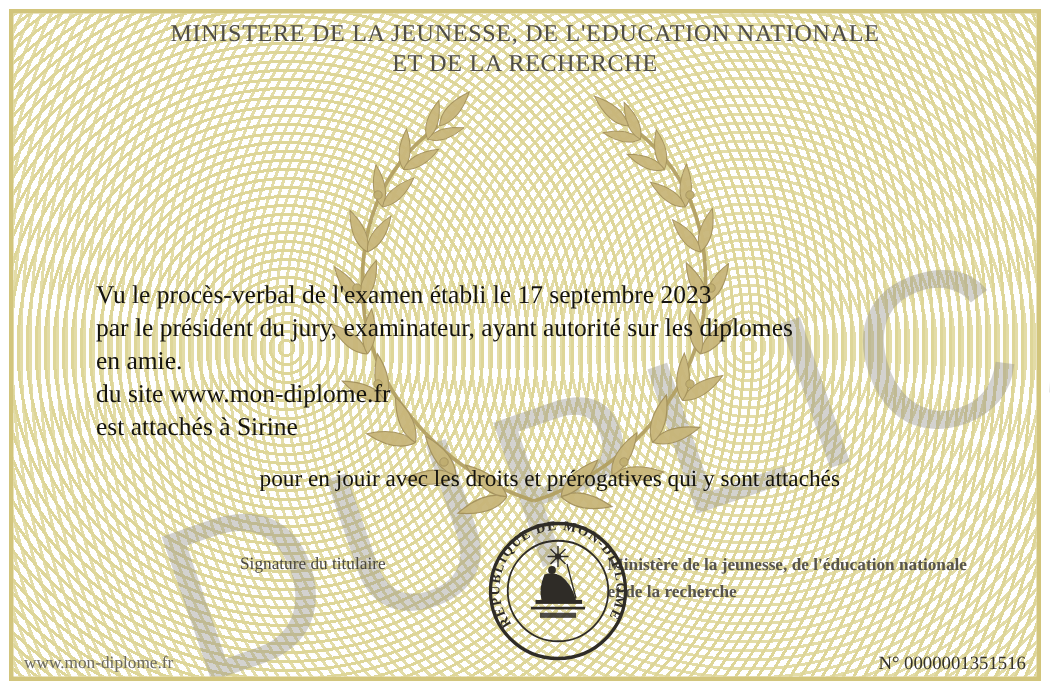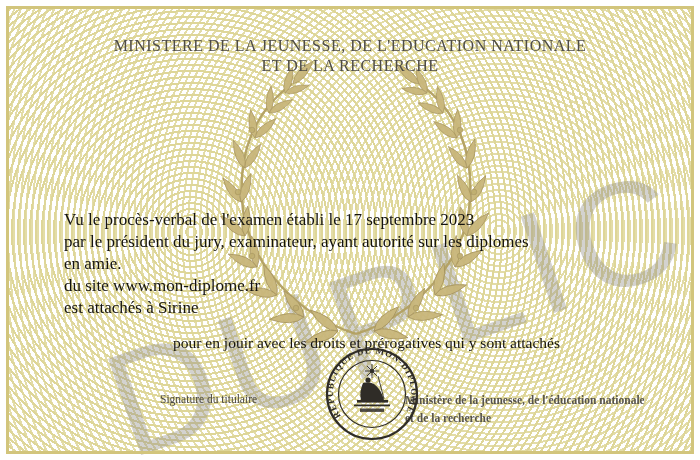--- a/index.html
+++ b/index.html
@@ -25,21 +25,21 @@
   }
   .watermark{
     position:absolute;left:118px;top:336px;z-index:2;
     font-family:"Liberation Sans", sans-serif;
     font-size:148px;font-weight:400;letter-spacing:10px;
     color:rgba(150,147,140,0.42);
     transform:rotate(-19deg);transform-origin:0 60%;
     white-space:nowrap;line-height:1;
   }
   .wreath{position:absolute;left:0;top:0;z-index:3;}
-  .layer{position:absolute;z-index:5;margin-top:23px;}
+  .layer{position:absolute;z-index:5;}
   .header{
     left:0;top:13px;width:700px;text-align:center;
     font-size:16px;line-height:20px;letter-spacing:0.5px;
     color:#4e4c47;
   }
   .titles{
     left:20px;top:76px;width:640px;text-align:center;
     font-size:41px;line-height:44px;letter-spacing:1px;
     color:#56534c;
   }

